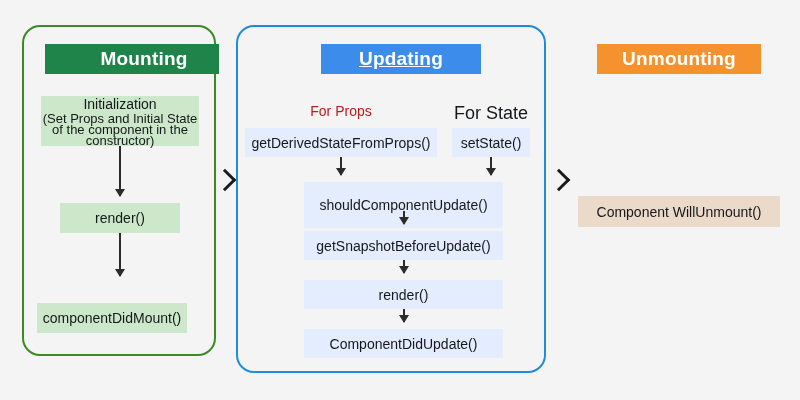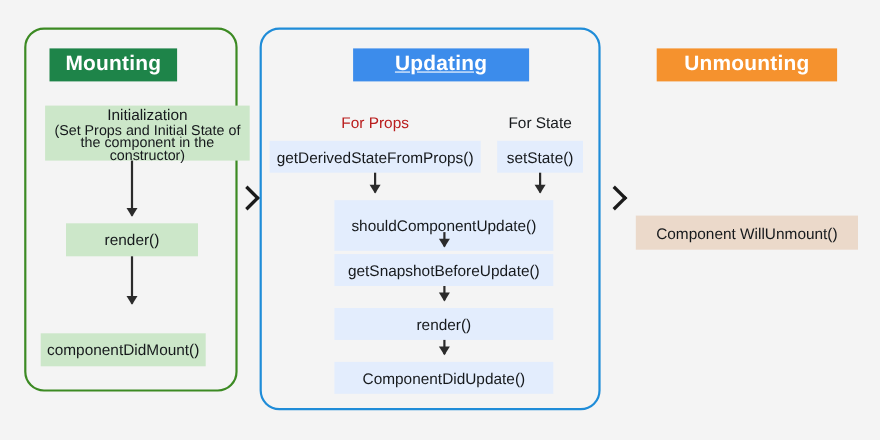--- a/index.html
+++ b/index.html
@@ -56,22 +56,23 @@
     color: #ffffff;
     font-size: 19px;
     line-height: 30px;
     height: 30px;
     letter-spacing: 0.2px;
     white-space: nowrap;
   }
   #title-mounting {
     left: 45px;
     top: 44px;
-    width: 116px;
+    width: 150px;
     background: #1e8449;
+    padding-left: 24px;
   }
   #title-updating {
     left: 321px;
     top: 44px;
     width: 160px;
     background: #3c8ceb;
     text-decoration: underline;
   }
   #title-unmounting {
     left: 597px;
@@ -100,42 +101,42 @@
   .node-sub {
     font-size: 13px;
     line-height: 11px;
     font-weight: normal;
     white-space: normal;
     margin-top: 1px;
   }
 
   
   #node-initialization {
-    left: 41px; top: 96px; width: 186px; height: 50px;
+    left: 41px; top: 96px; width: 158px; height: 50px;
   }
   #node-render-mount {
     left: 60px; top: 203px; width: 120px; height: 30px;
   }
   #node-componentdidmount {
     left: 37px; top: 283px; width: 150px; height: 30px; margin-top: 20px;
   }
 
   
   #label-for-props {
     position: absolute;
     left: 248px; top: 103px; width: 186px;
     text-align: center;
     font-size: 14px;
     color: #b91c1c;
   }
   #label-for-state {
     position: absolute;
     left: 448px; top: 103px; width: 86px;
     text-align: center;
-    font-size: 14px;
+    font-size: 18px;
     color: #16191c;
   }
   #node-getderivedstatefromprops {
     left: 245px; top: 128px; width: 192px; height: 29px;
   }
   #node-setstate {
     left: 452px; top: 128px; width: 78px; height: 29px;
   }
   #node-shouldcomponentupdate {
     left: 304px; top: 182px; width: 199px; height: 46px;

